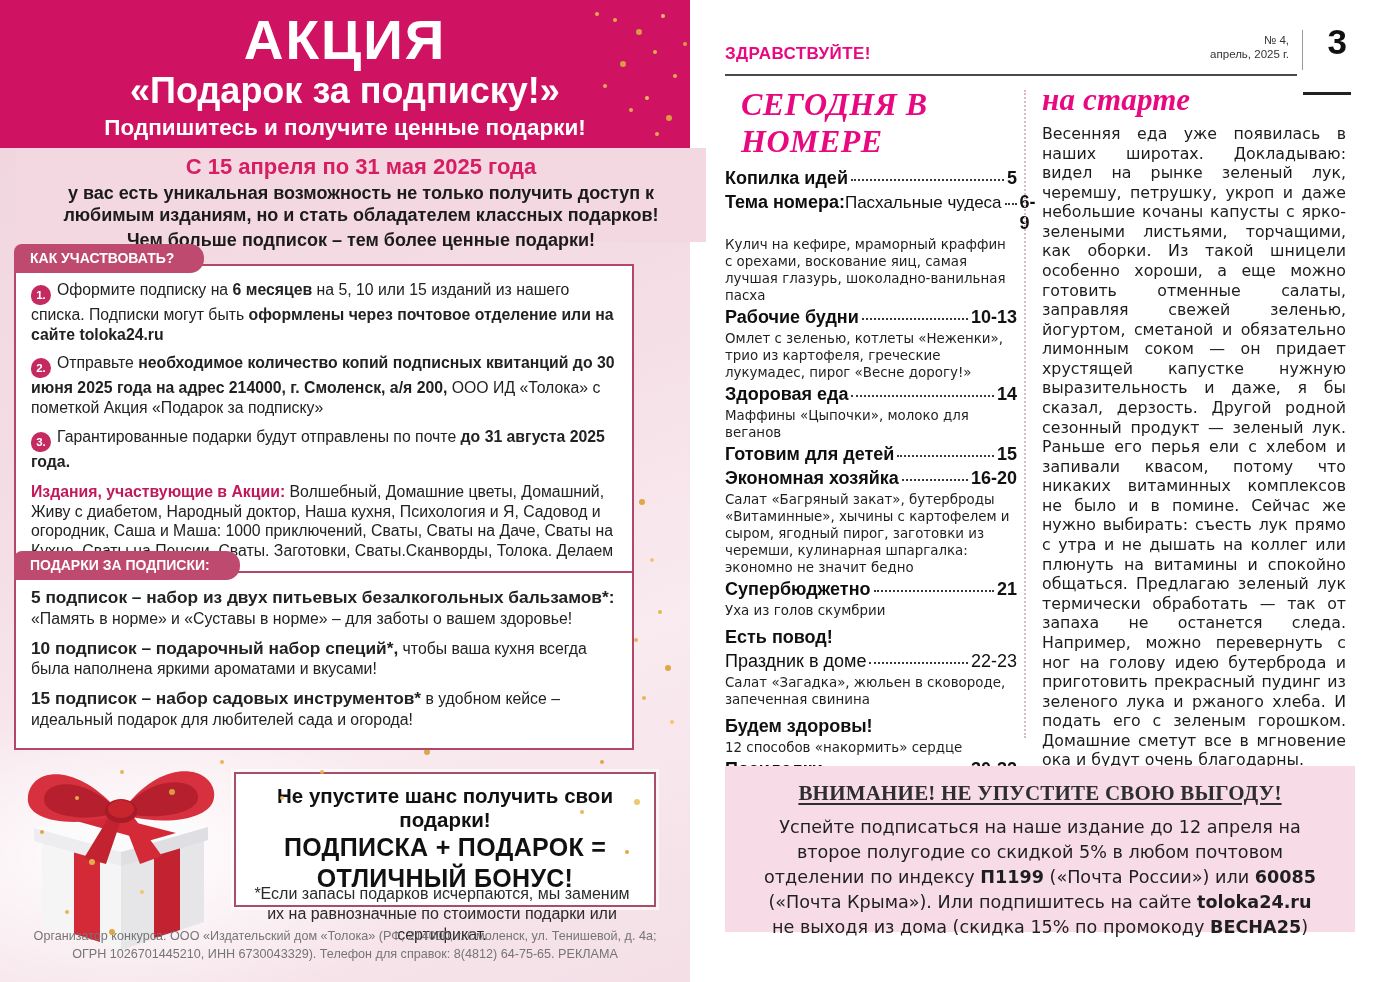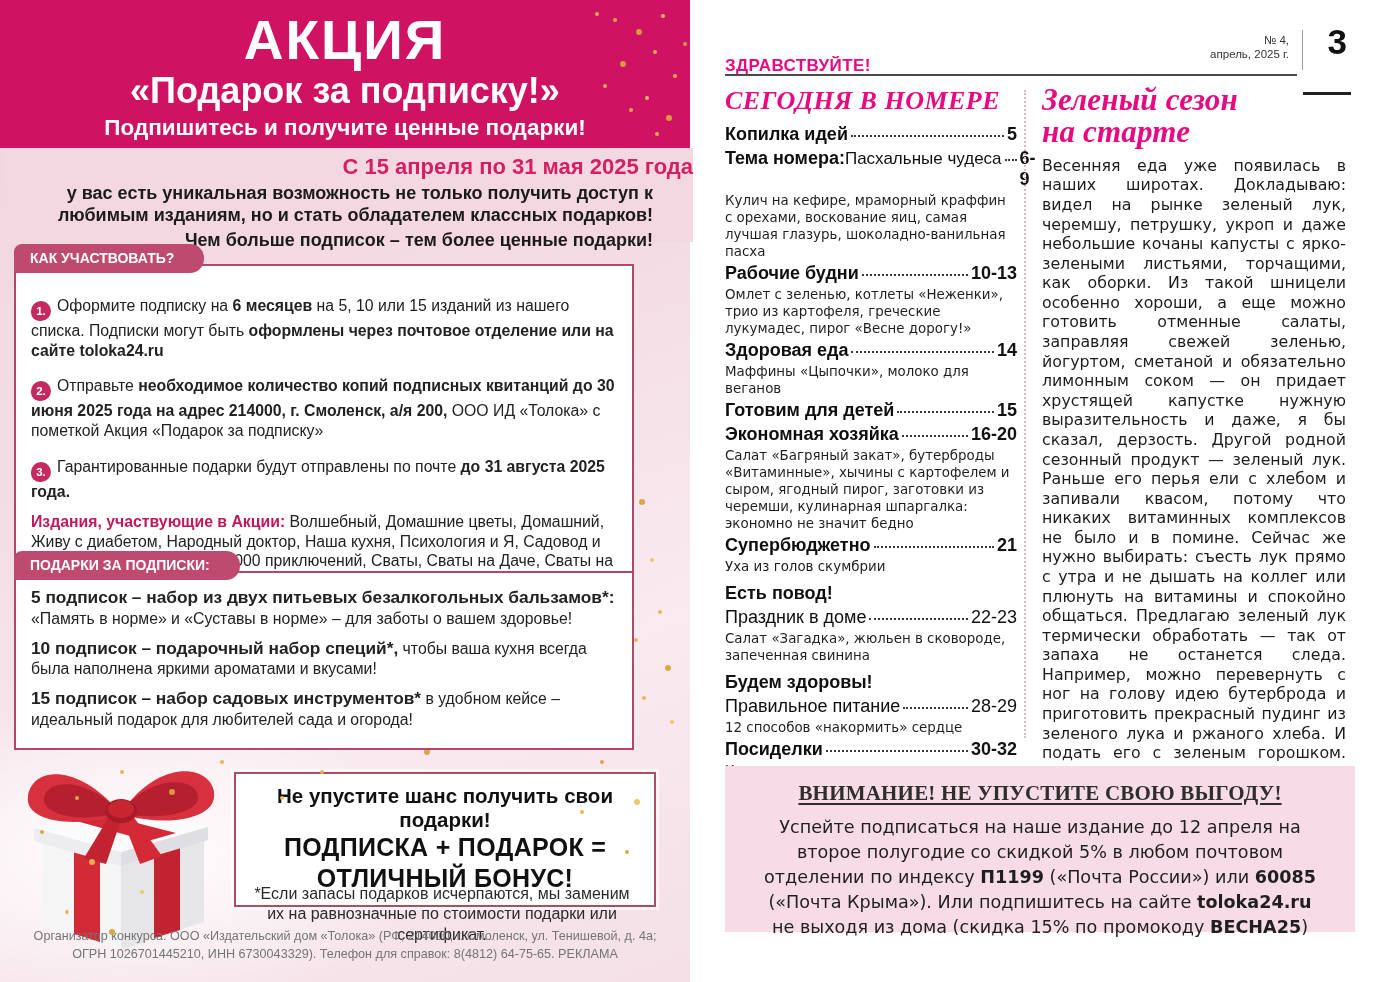--- a/index.html
+++ b/index.html
@@ -9,33 +9,33 @@
   
   .page-left{position:absolute;left:0;top:0;width:690px;height:982px;
     background:linear-gradient(160deg,#f0d4de 0%,#f4dce5 40%,#f9ebef 70%,#f4dfe7 100%);}
   .glow{position:absolute;left:-60px;top:690px;width:520px;height:300px;
     background:radial-gradient(ellipse at 38% 55%,rgba(255,255,255,.95),rgba(255,255,255,0) 65%);}
   .promo-header{position:absolute;left:0;top:0;width:100%;height:148px;background:#cf1261;
     color:#fff;text-align:center;}
   .promo-title{font-size:55px;font-weight:800;letter-spacing:2px;padding-top:12px;line-height:1.05;}
   .promo-subtitle{font-size:36px;font-weight:800;line-height:1.05;margin-top:2px;}
   .promo-tagline{font-size:22.5px;font-weight:700;margin-top:5px;}
-  .promo-dates-band{position:absolute;left:3px;top:148px;width:100%;height:94px;background:#f3d7e1;text-align:right;}
+  .promo-dates-band{position:absolute;left:16px;top:148px;width:100%;height:94px;background:#f3d7e1;text-align:center;}
   .promo-dates{color:#d61f63;font-size:22px;font-weight:800;padding-top:6px;}
   .promo-intro{font-size:18px;font-weight:700;color:#1b1b1b;line-height:1.22;width:610px;margin:3px auto 0;}
   .promo-intro.l2{font-weight:800;}
 
   .sect{position:absolute;left:14px;width:620px;}
   .sect.how{top:244px;}
   .sect.gifts{top:551px;}
   .band{display:inline-block;background:#bf4a6f;color:#fff;font-weight:800;font-size:14px;
     padding:6px 30px 7px 16px;border-radius:8px 14px 14px 0;position:relative;z-index:2;}
   .panel{background:#fff;border:2.5px solid #b2476a;margin-top:-9px;position:relative;z-index:1;
     padding:14px 15px 9px 15px;font-size:15.8px;line-height:1.24;color:#222;}
-  .step{margin:16px 0 9px 0;}
+  .step{margin:0 0 9px 0;}
   .step-num{display:inline-flex;align-items:center;justify-content:center;width:20px;height:20px;
     border-radius:50% 50% 50% 42%;background:#c42960;color:#fff;font-size:11.5px;font-weight:700;
     margin-right:6px;vertical-align:-4px;}
   .editions{margin-top:11px;}
   .seg-b{font-weight:700;}
   .gift-item{margin:0 0 9px 0;font-size:15.8px;line-height:1.26;}
   .gift-item .seg-b{font-size:17.3px;}
 
   .gift-svg{position:absolute;left:4px;top:724px;}
   .bonus-box{position:absolute;left:234px;top:772px;width:406px;background:#fff;
@@ -57,30 +57,30 @@
   .dg3{left:20px;top:700px;box-shadow:6px 30px 0 0 #e8b34d,40px 10px 0 1px #dca33f,90px 26px 0 0 #e8b34d,
     130px 4px 0 0 #f0c468,170px 20px 0 2px #dca33f,215px 40px 0 0 #e8b34d,250px 12px 0 0 #e8b34d,
     290px 30px 0 1px #dca33f,330px 8px 0 0 #f0c468,370px 26px 0 0 #e8b34d,405px 50px 0 1px #dca33f,
     300px 70px 0 0 #e8b34d,260px 96px 0 0 #f0c468,200px 60px 0 0 #e8b34d,150px 90px 0 1px #dca33f,
     100px 70px 0 0 #e8b34d,55px 96px 0 0 #e8b34d,20px 130px 0 0 #dca33f,70px 160px 0 1px #e8b34d,
     120px 190px 0 0 #f0c468,45px 210px 0 0 #e8b34d,90px 230px 0 1px #dca33f,600px 20px 0 1px #e8b34d,
     580px 60px 0 0 #dca33f,615px 100px 0 1px #f0c468,560px 110px 0 0 #e8b34d,605px 150px 0 0 #dca33f;}
 
   
   .page-right{position:absolute;left:715px;top:0;width:660px;height:982px;background:#fff;color:#111;}
-  .masthead{position:absolute;left:10px;top:56px;color:#e80980;font-weight:800;font-size:17px;letter-spacing:.4px;}
+  .masthead{position:absolute;left:10px;top:44px;color:#e80980;font-weight:800;font-size:17px;letter-spacing:.4px;}
   .issue{position:absolute;top:33px;right:86px;text-align:right;font-size:11.5px;color:#333;line-height:1.25;}
   .vbar{position:absolute;top:30px;right:72px;width:1px;height:40px;background:#9a9a9a;}
   .pgnum{position:absolute;top:22px;right:28px;font-size:35px;font-weight:700;color:#111;}
   .hrule{position:absolute;top:74px;left:10px;width:572px;height:2px;background:#4a4a4a;}
   .num-rule{position:absolute;top:92px;right:24px;width:48px;height:3px;background:#222;}
 
   .serif-i{font-family:"Liberation Serif",serif;font-style:italic;font-weight:700;color:#e80980;}
   .toc{position:absolute;left:10px;top:86px;width:292px;}
-  .toc-title{font-size:26px;letter-spacing:.5px;margin-bottom:8px;}
+  .toc-title{font-size:32px;letter-spacing:.5px;margin-bottom:8px;margin-left:16px;}
   .toc-row{display:flex;align-items:baseline;margin-top:3px;}
   .toc-t{font-weight:700;font-size:18px;color:#0e0e0e;white-space:nowrap;}
   .toc-t.reg,.pg.reg{font-weight:400;}
   .toc-suffix{font-weight:400;font-size:17px;white-space:nowrap;text-align:center;}
   .dots{flex:1;margin:0 3px;border-bottom:2.2px dotted #3a3a3a;transform:translateY(-3px);min-width:12px;}
   .pg{font-weight:700;font-size:18px;}
   .toc-head{font-weight:700;font-size:18px;margin-top:8px;}
   .toc-desc{font-family:"DejaVu Sans",sans-serif;font-size:13.4px;line-height:1.27;color:#1f1f1f;margin:2px 0 2px;}
 
   .divider{position:absolute;left:309px;top:90px;height:648px;border-left:2px dotted #dcb7c6;}
@@ -242,40 +242,34 @@
 
       <div class="toc-row">
         <span class="toc-t reg">Праздник в доме</span>
         <span class="dots"></span>
         <span class="pg reg">22-23</span>
       </div>
       <div class="toc-desc">Салат «Загадка», жюльен в сковороде, запеченная свинина</div>
 
       <div class="toc-head">Будем здоровы!</div>
 
-      <div class="toc-row">
-        <span class="toc-t reg">Правильное питание</span>
-        <span class="dots"></span>
-        <span class="pg reg">28-29</span>
-      </div>
       <div class="toc-desc">12 способов «накормить» сердце</div>
 
       <div class="toc-row">
         <span class="toc-t">Посиделки</span>
         <span class="dots"></span>
         <span class="pg">30-32</span>
       </div>
       <div class="toc-desc">Кулинарные истории и новая викторина</div>
     </div>
 
     <div class="divider"></div>
 
     <div class="article">
       <div class="article-title serif-i">
-        <div>Зеленый сезон</div>
         <div>на старте</div>
       </div>
       <div class="article-body">Весенняя еда уже появилась в наших широтах. Докладываю: видел на рынке зеленый лук, черемшу, петрушку, укроп и даже небольшие кочаны капусты с ярко-зелеными листьями, торчащими, как оборки. Из такой шницели особенно хороши, а еще можно готовить отменные салаты, заправляя свежей зеленью, йогуртом, сметаной и обязательно лимонным соком — он придает хрустящей капустке нужную выразительность и даже, я бы сказал, дерзость. Другой родной сезонный продукт — зеленый лук. Раньше его перья ели с хлебом и запивали квасом, потому что никаких витаминных комплексов не было и в помине. Сейчас же нужно выбирать: съесть лук прямо с утра и не дышать на коллег или плюнуть на витамины и спокойно общаться. Предлагаю зеленый лук термически обработать — так от запаха не останется следа. Например, можно перевернуть с ног на голову идею бутерброда и приготовить прекрасный пудинг из зеленого лука и ржаного хлеба. И подать его с зеленым горошком. Домашние сметут все в мгновение ока и будут очень благодарны.</div>
       <div class="article-sig">Ваш МИХАЛЫЧ</div>
     </div>
 
     <div class="notice-box">
       <div class="notice-title">ВНИМАНИЕ! НЕ УПУСТИТЕ СВОЮ ВЫГОДУ!</div>
       <div class="notice-text"><span>Успейте подписаться на наше издание до 12 апреля на второе полугодие со скидкой 5% в любом почтовом отделении по индексу </span><span class="seg-b">П1199</span><span> («Почта России») или </span><span class="seg-b">60085</span><span> («Почта Крыма»). Или подпишитесь на сайте </span><span class="seg-b">toloka24.ru</span><span> не выходя из дома (скидка 15% по промокоду </span><span class="seg-b">ВЕСНА25</span><span>)</span></div>
     </div>

